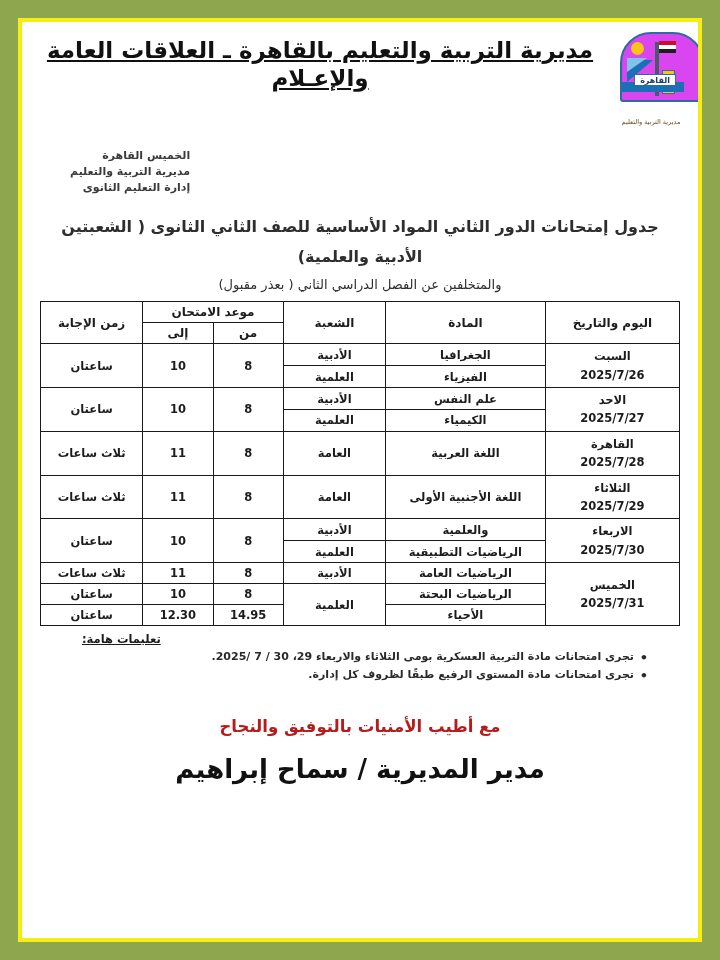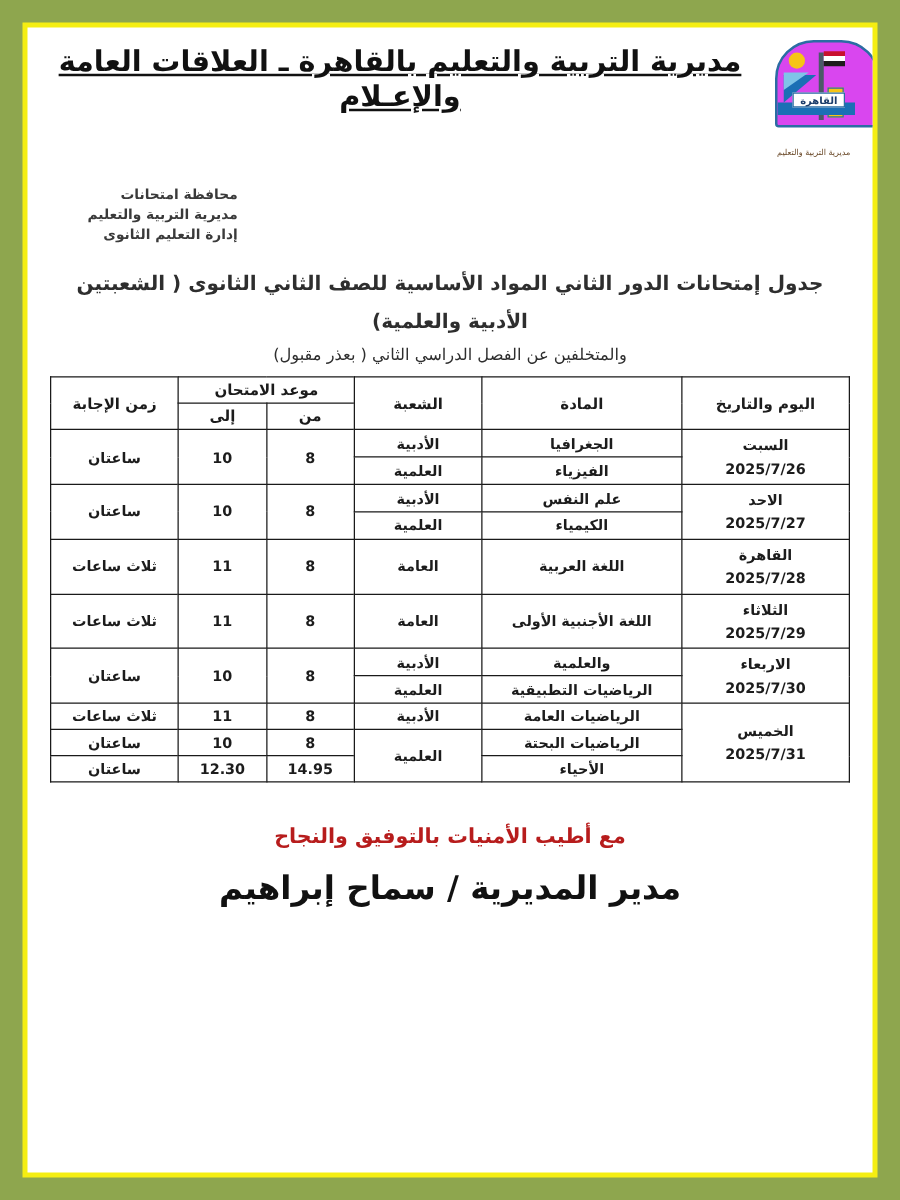--- a/index.html
+++ b/index.html
@@ -243,21 +243,21 @@
             <div class="logo-wave"></div>
             <div class="logo-cap">القاهرة</div>
           </div>
           <div class="logo-sub">مديرية التربية والتعليم</div>
         </div>
         <div class="header-title">مديرية التربية والتعليم بالقاهرة ـ العلاقات العامة والإعـلام</div>
       </div>
 
       <div class="org-block">
         <div class="org-inner">
-          <div>محافظة امتحانات</div>
+          <div>الخميس القاهرة</div>
           <div>مديرية التربية والتعليم</div>
           <div>إدارة التعليم الثانوى</div>
         </div>
       </div>
 
       <div class="title-block">
         <div class="t1">جدول إمتحانات الدور الثاني المواد الأساسية للصف الثاني الثانوى ( الشعبتين الأدبية والعلمية)</div>
         <div class="t2">والمتخلفين عن الفصل الدراسي الثاني ( بعذر مقبول)</div>
       </div>
 
@@ -355,20 +355,27 @@
               <tr>
                 <td>الأحياء</td>
                 <td class="num">14.95</td>
                 <td class="num">12.30</td>
                 <td>ساعتان</td>
               </tr>
             </tbody>
         </table>
       </div>
 
+      <div class="notes">
+        <div class="notes-title">تعليمات هامة:</div>
+        <ul id="notes-list">
+            <li>تجرى امتحانات مادة التربية العسكرية بومى الثلاثاء والاربعاء 29، 30 / 7 /2025.</li>
+            <li>تجرى امتحانات مادة المستوى الرفيع طبقًا لظروف كل إدارة.</li>
+          </ul>
+      </div>
 
       <div class="footer">
         <div class="wish">مع أطيب الأمنيات بالتوفيق والنجاح</div>
         <div class="signature">مدير المديرية / سماح إبراهيم</div>
       </div>
 
     </div>
   </div>
 </div>
 

